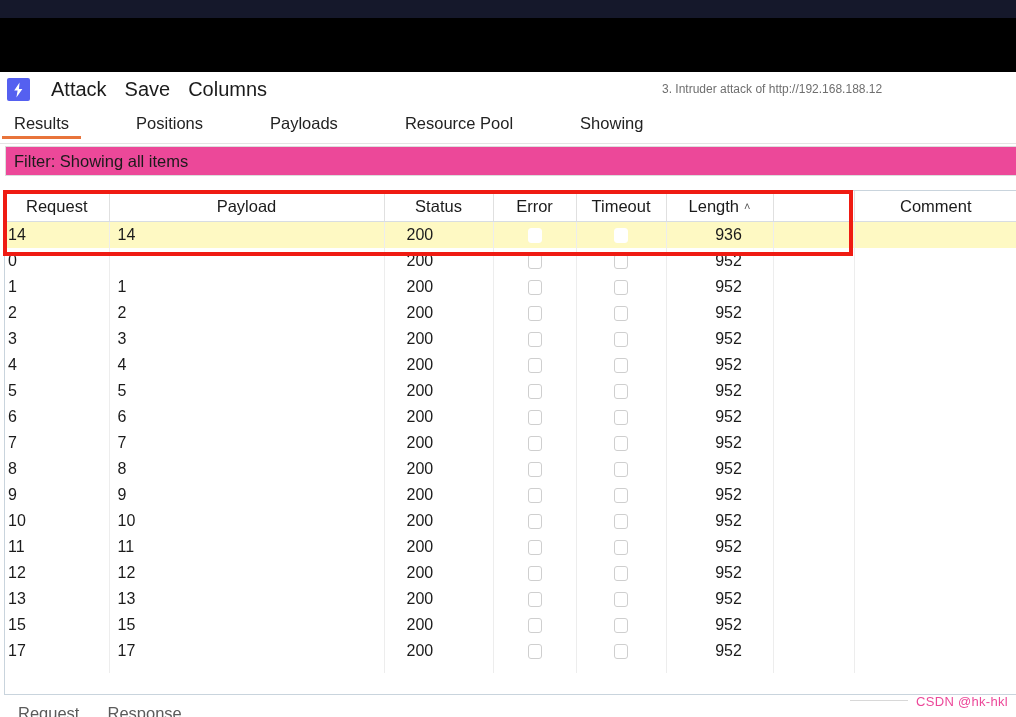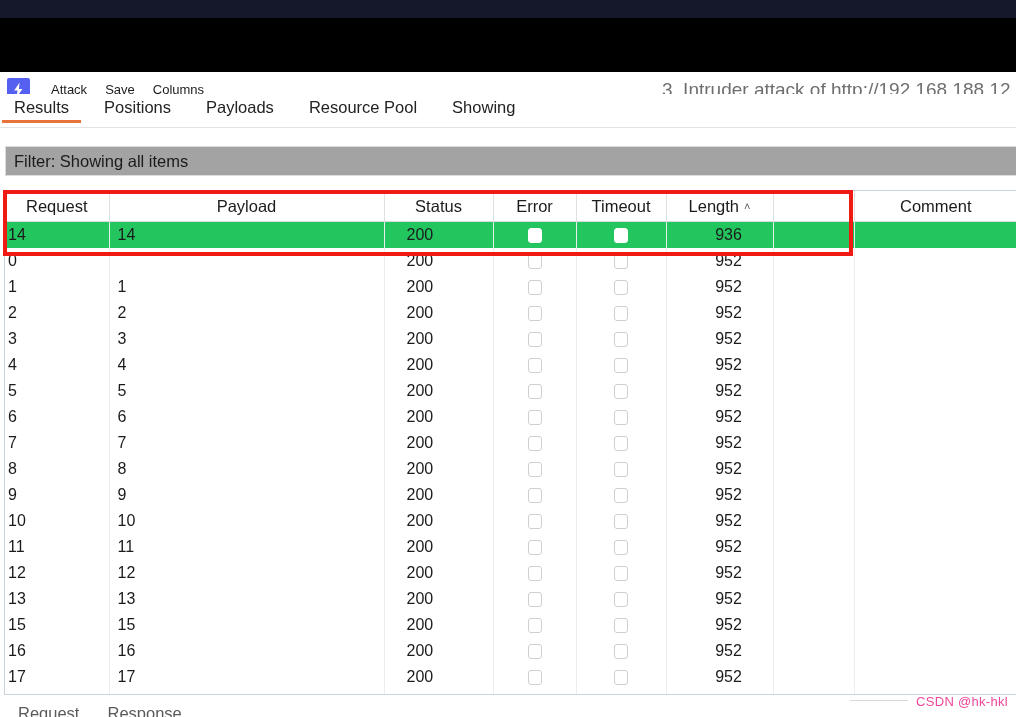--- a/index.html
+++ b/index.html
@@ -38,47 +38,48 @@
   .logo {
     width: 23px; height: 23px;
     margin-left: 7px; margin-right: 12px;
     background: #5560f0;
     border-radius: 2px;
     display: flex; align-items: center; justify-content: center;
     flex: 0 0 auto;
   }
   .logo svg { display: block; }
   .menu-item {
-    font-size: 13px;
+    font-size: 20px;
     color: #1b1b1b;
     padding: 0 9px;
     cursor: default;
     white-space: nowrap;
   }
   .attack-title {
     position: absolute;
     right: 0; top: 0;
     height: 35px;
     line-height: 35px;
-    font-size: 19px;
+    font-size: 12px;
     color: #6f6f6f;
     white-space: nowrap;
     overflow: hidden;
     padding-right: 0;
     width: 354px;
     text-align: left;
   }
 
   
   .tabstrip {
-    position: absolute; left: 0; top: 94px;
+    position: absolute; left: 0; top: 110px;
     width: 1016px; height: 33px;
     background: #ffffff;
     display: flex; align-items: flex-start;
     border-bottom: 1px solid #e4e4e4;
+    gap: 32px;
   }
   .tab {
     font-size: 16.5px;
     color: #232323;
     padding: 4px 14px 6px 14px;
     margin-right: 7px;
     position: relative;
     white-space: nowrap;
     cursor: default;
   }
@@ -87,21 +88,21 @@
     position: absolute;
     left: 2px; right: 2px; bottom: 0;
     height: 3px;
     background: #e8743b;
   }
 
   
   .filterbar {
     position: absolute; left: 5px; top: 146px;
     width: 1011px; height: 30px;
-    background: #a3a3a3;
+    background: #ec4899;
     border: 1px solid #dcdcdc;
     border-right: none;
     box-sizing: border-box;
     display: flex; align-items: center;
   }
   .filterbar span {
     font-size: 16.5px;
     color: #1b1b1b;
     padding-left: 8px;
   }
@@ -145,21 +146,21 @@
     white-space: nowrap;
     line-height: 26px;
   }
   table.results td.num   { text-align: left; padding-left: 3px; }
   table.results td.pay   { text-align: left; padding-left: 8px; }
   table.results td.stat  { text-align: left; padding-left: 22px; }
   table.results td.len   { text-align: center; padding-left: 18px; }
   table.results td.chk   { text-align: center; padding-left: 0; }
   table.results td.blank { border-right: 1px solid #ededed; }
   table.results td.cmt   { border-right: none; }
-  tr.hl td { background: #22c55e; margin-left: 8px; }
+  tr.hl td { background: #fef9c3; margin-left: 8px; }
   tr.clip td { height: 9px; line-height: 9px; overflow: hidden; }
 
   .sort-caret {
     display: inline-block;
     margin-left: 5px;
     font-size: 11px;
     color: #555;
     position: relative; top: -2px;
   }
 
@@ -428,30 +429,20 @@
             <td class="num">15</td>
             <td class="pay">15</td>
             <td class="stat">200</td>
             <td class="chk"><span class="cbox"></span></td>
             <td class="chk"><span class="cbox"></span></td>
             <td class="len">952</td>
             <td class="blank"></td>
             <td class="cmt"></td>
           </tr>
           <tr>
-            <td class="num">16</td>
-            <td class="pay">16</td>
-            <td class="stat">200</td>
-            <td class="chk"><span class="cbox"></span></td>
-            <td class="chk"><span class="cbox"></span></td>
-            <td class="len">952</td>
-            <td class="blank"></td>
-            <td class="cmt"></td>
-          </tr>
-          <tr>
             <td class="num">17</td>
             <td class="pay">17</td>
             <td class="stat">200</td>
             <td class="chk"><span class="cbox"></span></td>
             <td class="chk"><span class="cbox"></span></td>
             <td class="len">952</td>
             <td class="blank"></td>
             <td class="cmt"></td>
           </tr>
           <tr class="clip">

